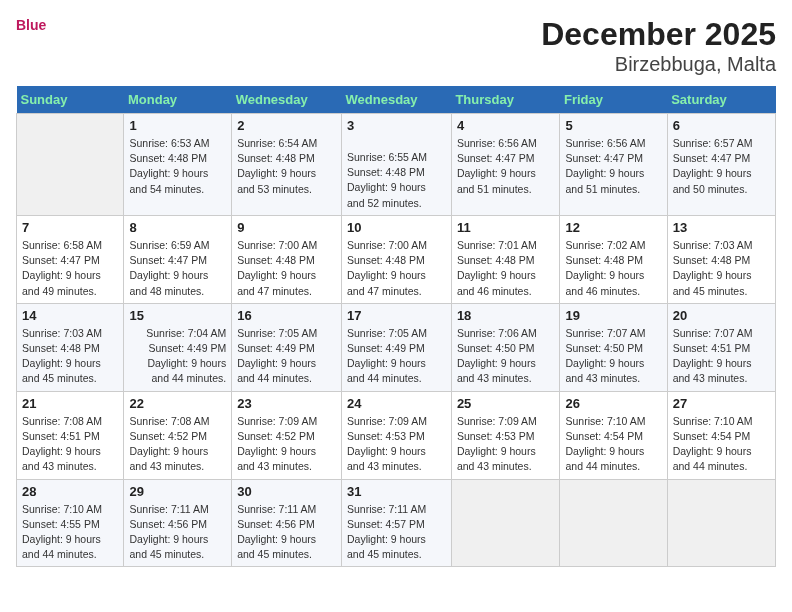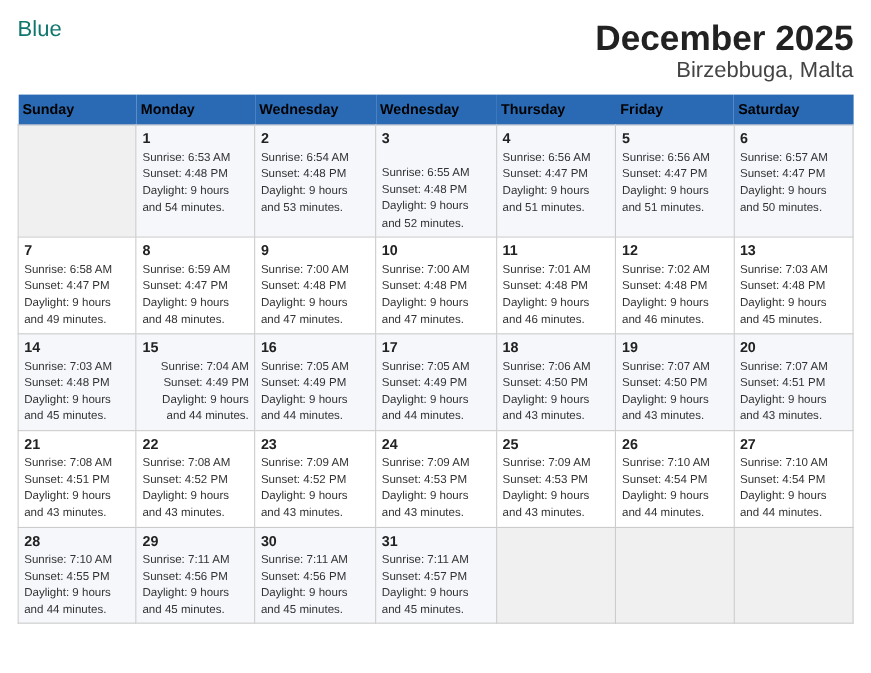--- a/index.html
+++ b/index.html
@@ -20,23 +20,23 @@
       display: flex;
       flex-direction: column;
       align-items: flex-start;
     }
     .logo-text-general {
       font-size: 20px;
       font-weight: bold;
       color: #333;
     }
     .logo-text-blue {
-      font-size: 20px;
-      font-weight: normal;
-      color: #0f766e;
+      font-size: 14px;
+      font-weight: bold;
+      color: #be185d;
     }
     .logo-icon {
       display: inline-block;
       width: 18px;
       height: 18px;
       margin-left: 2px;
       vertical-align: middle;
     }
     .logo-row {
       display: flex;
@@ -55,21 +55,21 @@
       font-weight: normal;
       color: #444;
     }
     table {
       width: 100%;
       border-collapse: collapse;
       font-size: 11px;
     }
     thead tr th {
       background-color: #2a6ab5;
-      color: #000000;
+      color: #86efac;
       padding: 6px 4px;
       text-align: left;
       font-size: 13px;
       font-weight: bold;
     }
     tbody tr td {
       border: 1px solid #ccc;
       vertical-align: top;
       padding: 4px 5px;
       min-height: 80px;

